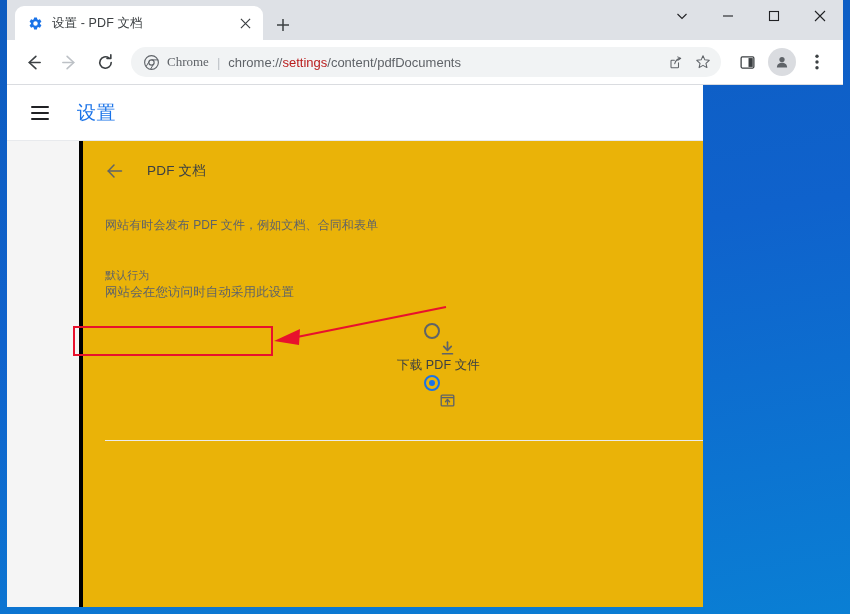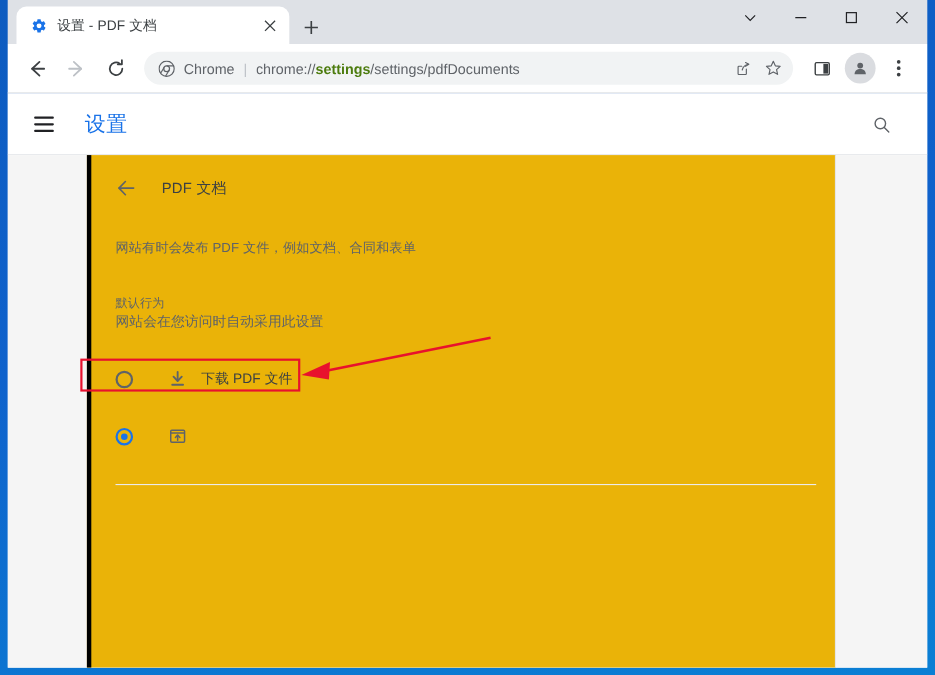--- a/index.html
+++ b/index.html
@@ -113,35 +113,36 @@
   .omni-chrome-icon {
     width: 16px; height: 16px;
     flex: 0 0 16px;
     margin-right: 8px;
     display: flex; align-items: center; justify-content: center;
   }
   .omni-scheme-label {
     font-size: 13px;
     color: #5f6368;
     white-space: nowrap;
+    font-family: Liberation Serif, serif;
   }
   .omni-sep {
     color: #bdc1c6;
     margin: 0 8px;
     font-size: 13px;
     font-weight: 300;
   }
   .omni-url {
     font-size: 13px;
     color: #5f6368;
     white-space: nowrap;
     overflow: hidden;
     flex: 1;
   }
-  .omni-url b { color: #4d7c0f; font-weight: 700; }
+  .omni-url b { color: #b91c1c; font-weight: 400; }
   .omni-actions {
     display: flex; align-items: center;
     flex: 0 0 auto;
   }
   .omni-action-btn {
     width: 28px; height: 28px;
     display: flex; align-items: center; justify-content: center;
     border-radius: 50%;
   }
   .toolbar-right {
@@ -154,21 +155,21 @@
     border-radius: 50%;
     background: #dadce0;
     display: flex; align-items: center; justify-content: center;
     margin: 0 3px;
   }
 
   
   .page-area {
     position: absolute;
     left: 7px; top: 85px;
-    width: 836px; height: 522px;
+    width: 696px; height: 522px;
     background: #ffffff;
     overflow: hidden;
     padding-left: 20px;
   }
   .settings-header {
     position: absolute;
     left: 0; top: 0;
     width: 836px; height: 56px;
     background: #ffffff;
     display: flex;
@@ -253,24 +254,25 @@
     font-size: 12.5px;
     color: #5f6368;
     padding-left: 22px;
     margin-top: 1px;
     letter-spacing: 0.1px;
   }
 
   .radio-group { margin-top: 22px; }
   .radio-row {
     display: flex;
-    align-items: flex-end;
+    align-items: center;
     height: 30px;
     padding-left: 22px;
     position: relative;
+    flex-direction: column;
   }
   .radio-row.second { margin-top: 22px; }
   .radio-circle {
     width: 16px; height: 16px;
     flex: 0 0 16px;
     border-radius: 50%;
     border: 2px solid #5f6368;
     position: relative;
   }
   .radio-circle.checked {
@@ -400,21 +402,21 @@
         <svg width="15" height="15" viewBox="0 0 24 24">
           <circle cx="12" cy="12" r="11" fill="none" stroke="#5f6368" stroke-width="1.8"></circle>
           <circle cx="12" cy="12" r="4.2" fill="none" stroke="#5f6368" stroke-width="1.8"></circle>
           <path d="M12 7.8 L22.6 7.8" stroke="#5f6368" stroke-width="1.6"></path>
           <path d="M8.4 10 L3.2 18.6" stroke="#5f6368" stroke-width="1.6"></path>
           <path d="M15.6 14 L10.4 22.8" stroke="#5f6368" stroke-width="1.6"></path>
         </svg>
       </span>
       <span class="omni-scheme-label">Chrome</span>
       <span class="omni-sep">|</span>
-      <span class="omni-url"><span>chrome://</span><b>settings</b><span>/settings/pdfDocuments</span></span>
+      <span class="omni-url"><span>chrome://</span><b>settings</b><span>/content/pdfDocuments</span></span>
       <span class="omni-actions">
         <span class="omni-action-btn">
           <svg width="15" height="15" viewBox="0 0 20 20">
             <path d="M14 10.5 L14 16 A1 1 0 0 1 13 17 L5 17 A1 1 0 0 1 4 16 L4 8 A1 1 0 0 1 5 7 L8.5 7" stroke="#5f6368" stroke-width="1.4" fill="none" stroke-linecap="round"></path>
             <path d="M9 11.5 C10 7.5 13 5 16.5 4.5" stroke="#5f6368" stroke-width="1.4" fill="none" stroke-linecap="round"></path>
             <path d="M13 2.5 L17 4.5 L13 7" stroke="#5f6368" stroke-width="1.4" fill="none" stroke-linejoin="round" stroke-linecap="round"></path>
           </svg>
         </span>
         <span class="omni-action-btn">
           <svg width="16" height="16" viewBox="0 0 20 20">

